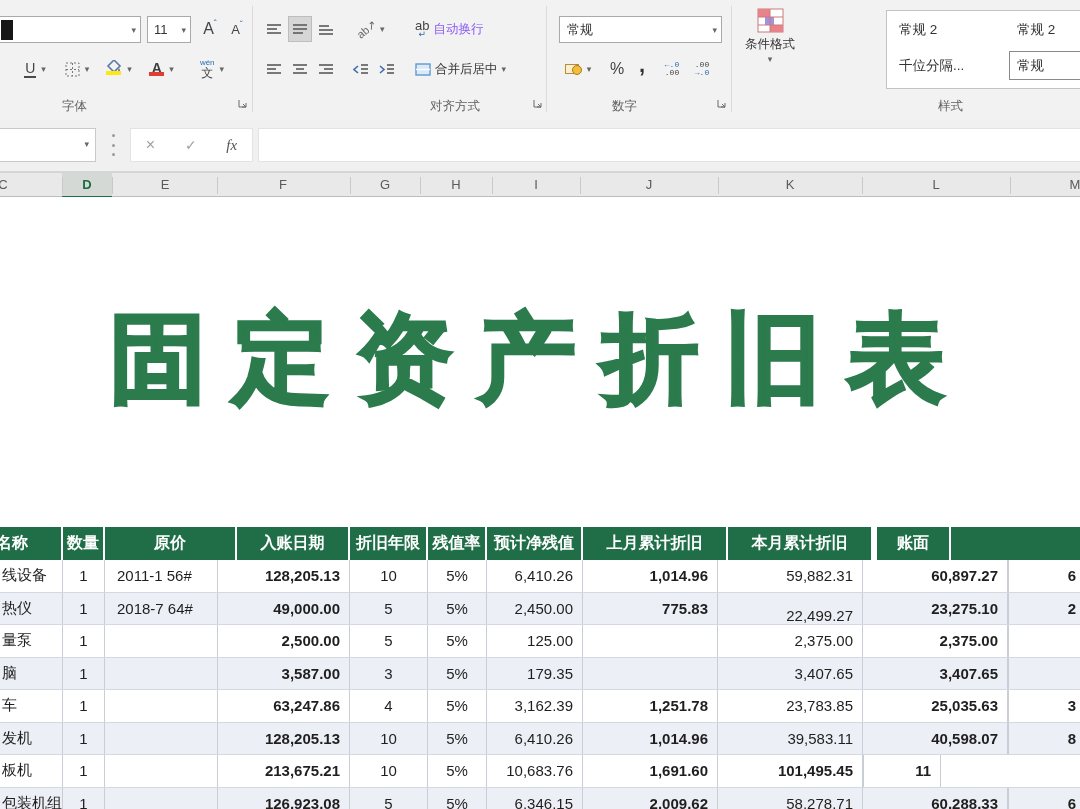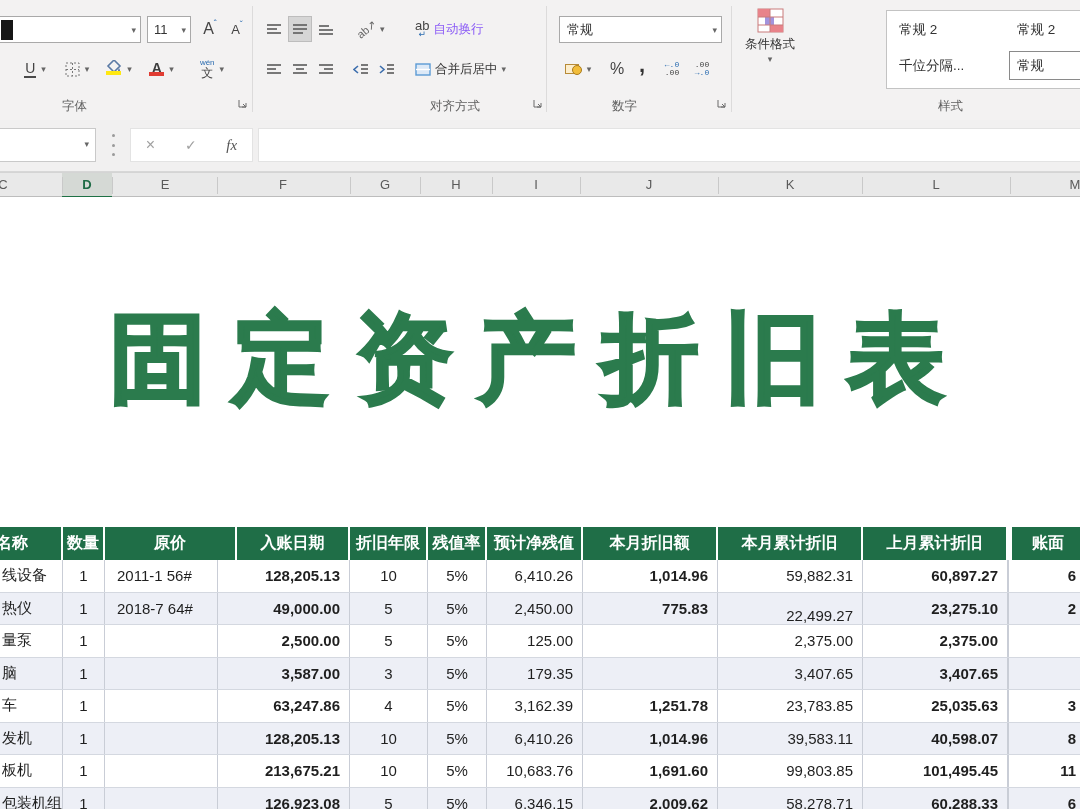--- a/index.html
+++ b/index.html
@@ -329,29 +329,26 @@
         </div>
         <div class="t-cell" style="width: 78px;">
           <span>折旧年限</span>
         </div>
         <div class="t-cell" style="width: 59px;">
           <span>残值率</span>
         </div>
         <div class="t-cell" style="width: 96px;">
           <span>预计净残值</span>
         </div>
-        <div class="t-cell" style="width: 135px;">
-          <span>本月折旧额</span>
+        <div class="t-cell" style="width: 145px;">
+          <span>上月累计折旧</span>
         </div>
         <div class="t-cell" style="width: 145px;">
           <span>本月累计折旧</span>
         </div>
-        <div class="t-cell" style="width: 145px;">
-          <span>上月累计折旧</span>
-        </div>
         <div class="t-cell gapleft" style="width: 78px;">
           <span>账面</span>
         </div>
       </div>
       <div class="t-row t-data">
         <div class="t-cell a-l" style="width: 63px;">
           <span class="clipname">线设备</span>
         </div>
         <div class="t-cell a-c" style="width: 42px;">
           <span>1</span>
@@ -577,23 +574,20 @@
         </div>
         <div class="t-cell a-c" style="width: 59px;">
           <span>5%</span>
         </div>
         <div class="t-cell a-r" style="width: 96px;">
           <span>10,683.76</span>
         </div>
         <div class="t-cell a-r bold" style="width: 135px;">
           <span>1,691.60</span>
         </div>
-        <div class="t-cell a-r" style="width: 145px;">
-          <span>99,803.85</span>
-        </div>
         <div class="t-cell a-r bold" style="width: 145px;">
           <span>101,495.45</span>
         </div>
         <div class="t-cell a-r bold gapleft" style="width: 78px;">
           <span>11</span>
         </div>
       </div>
       <div class="t-row t-data band">
         <div class="t-cell a-l" style="width: 63px;">
           <span class="clipname">包装机组</span>

